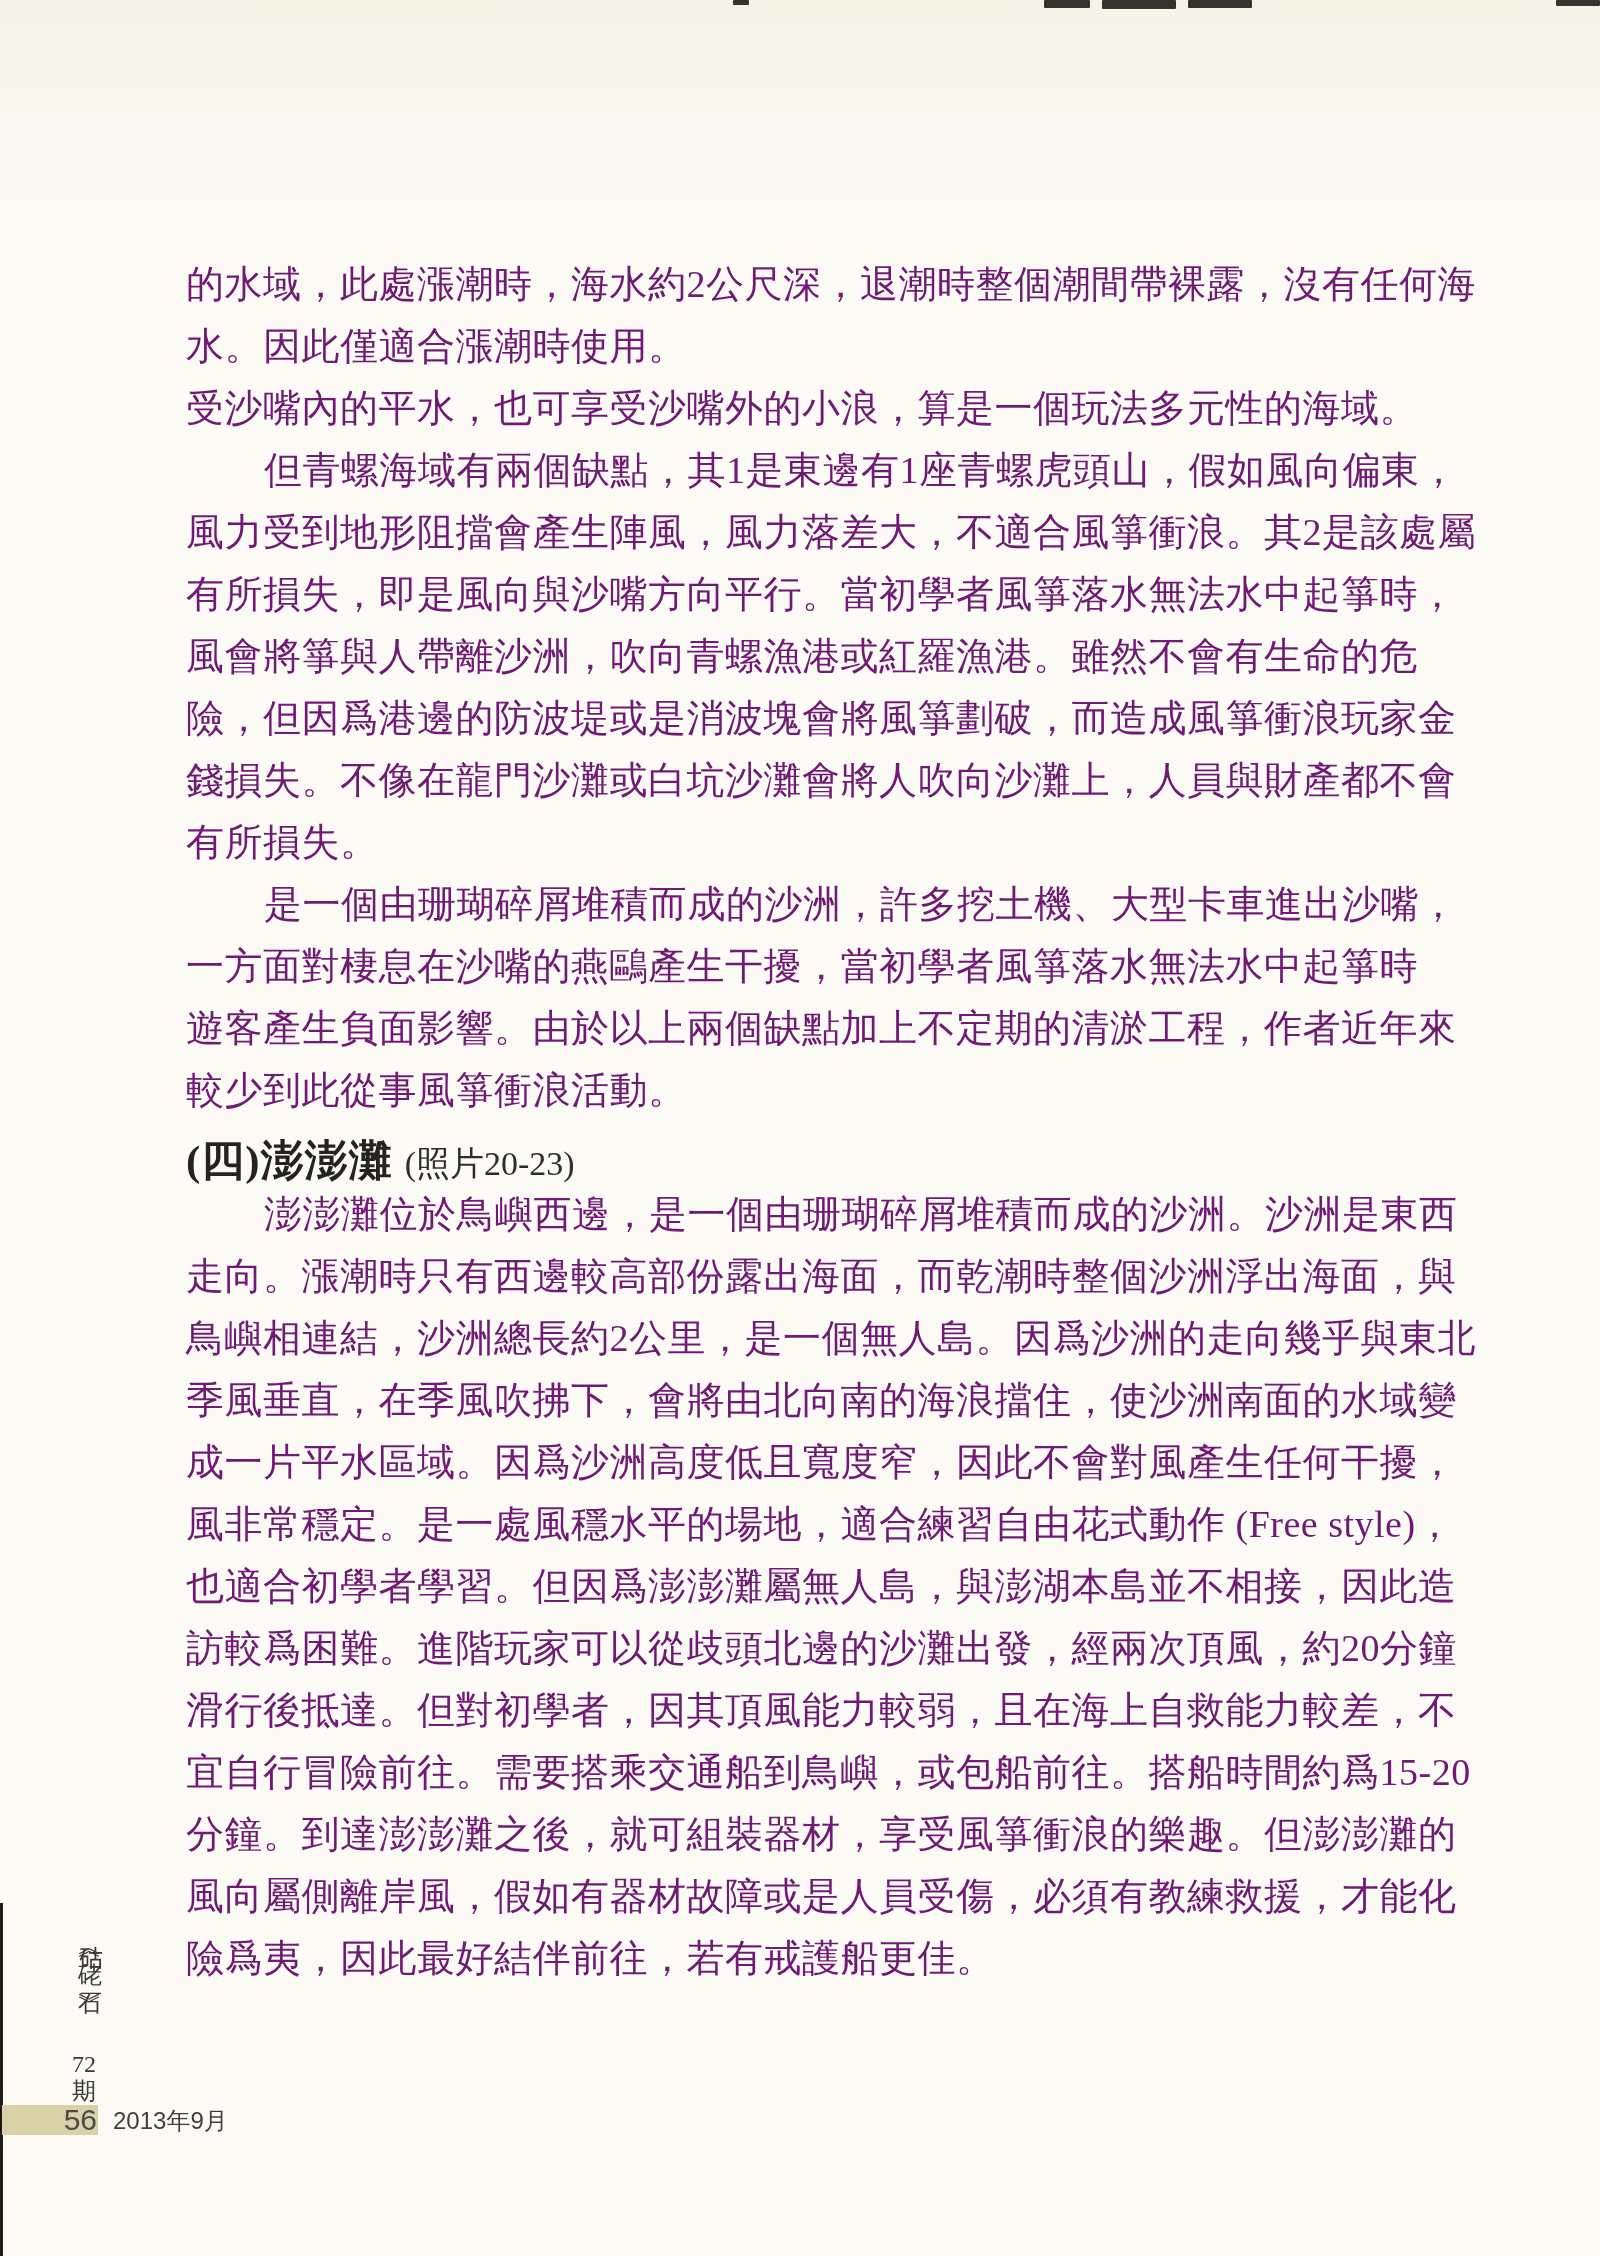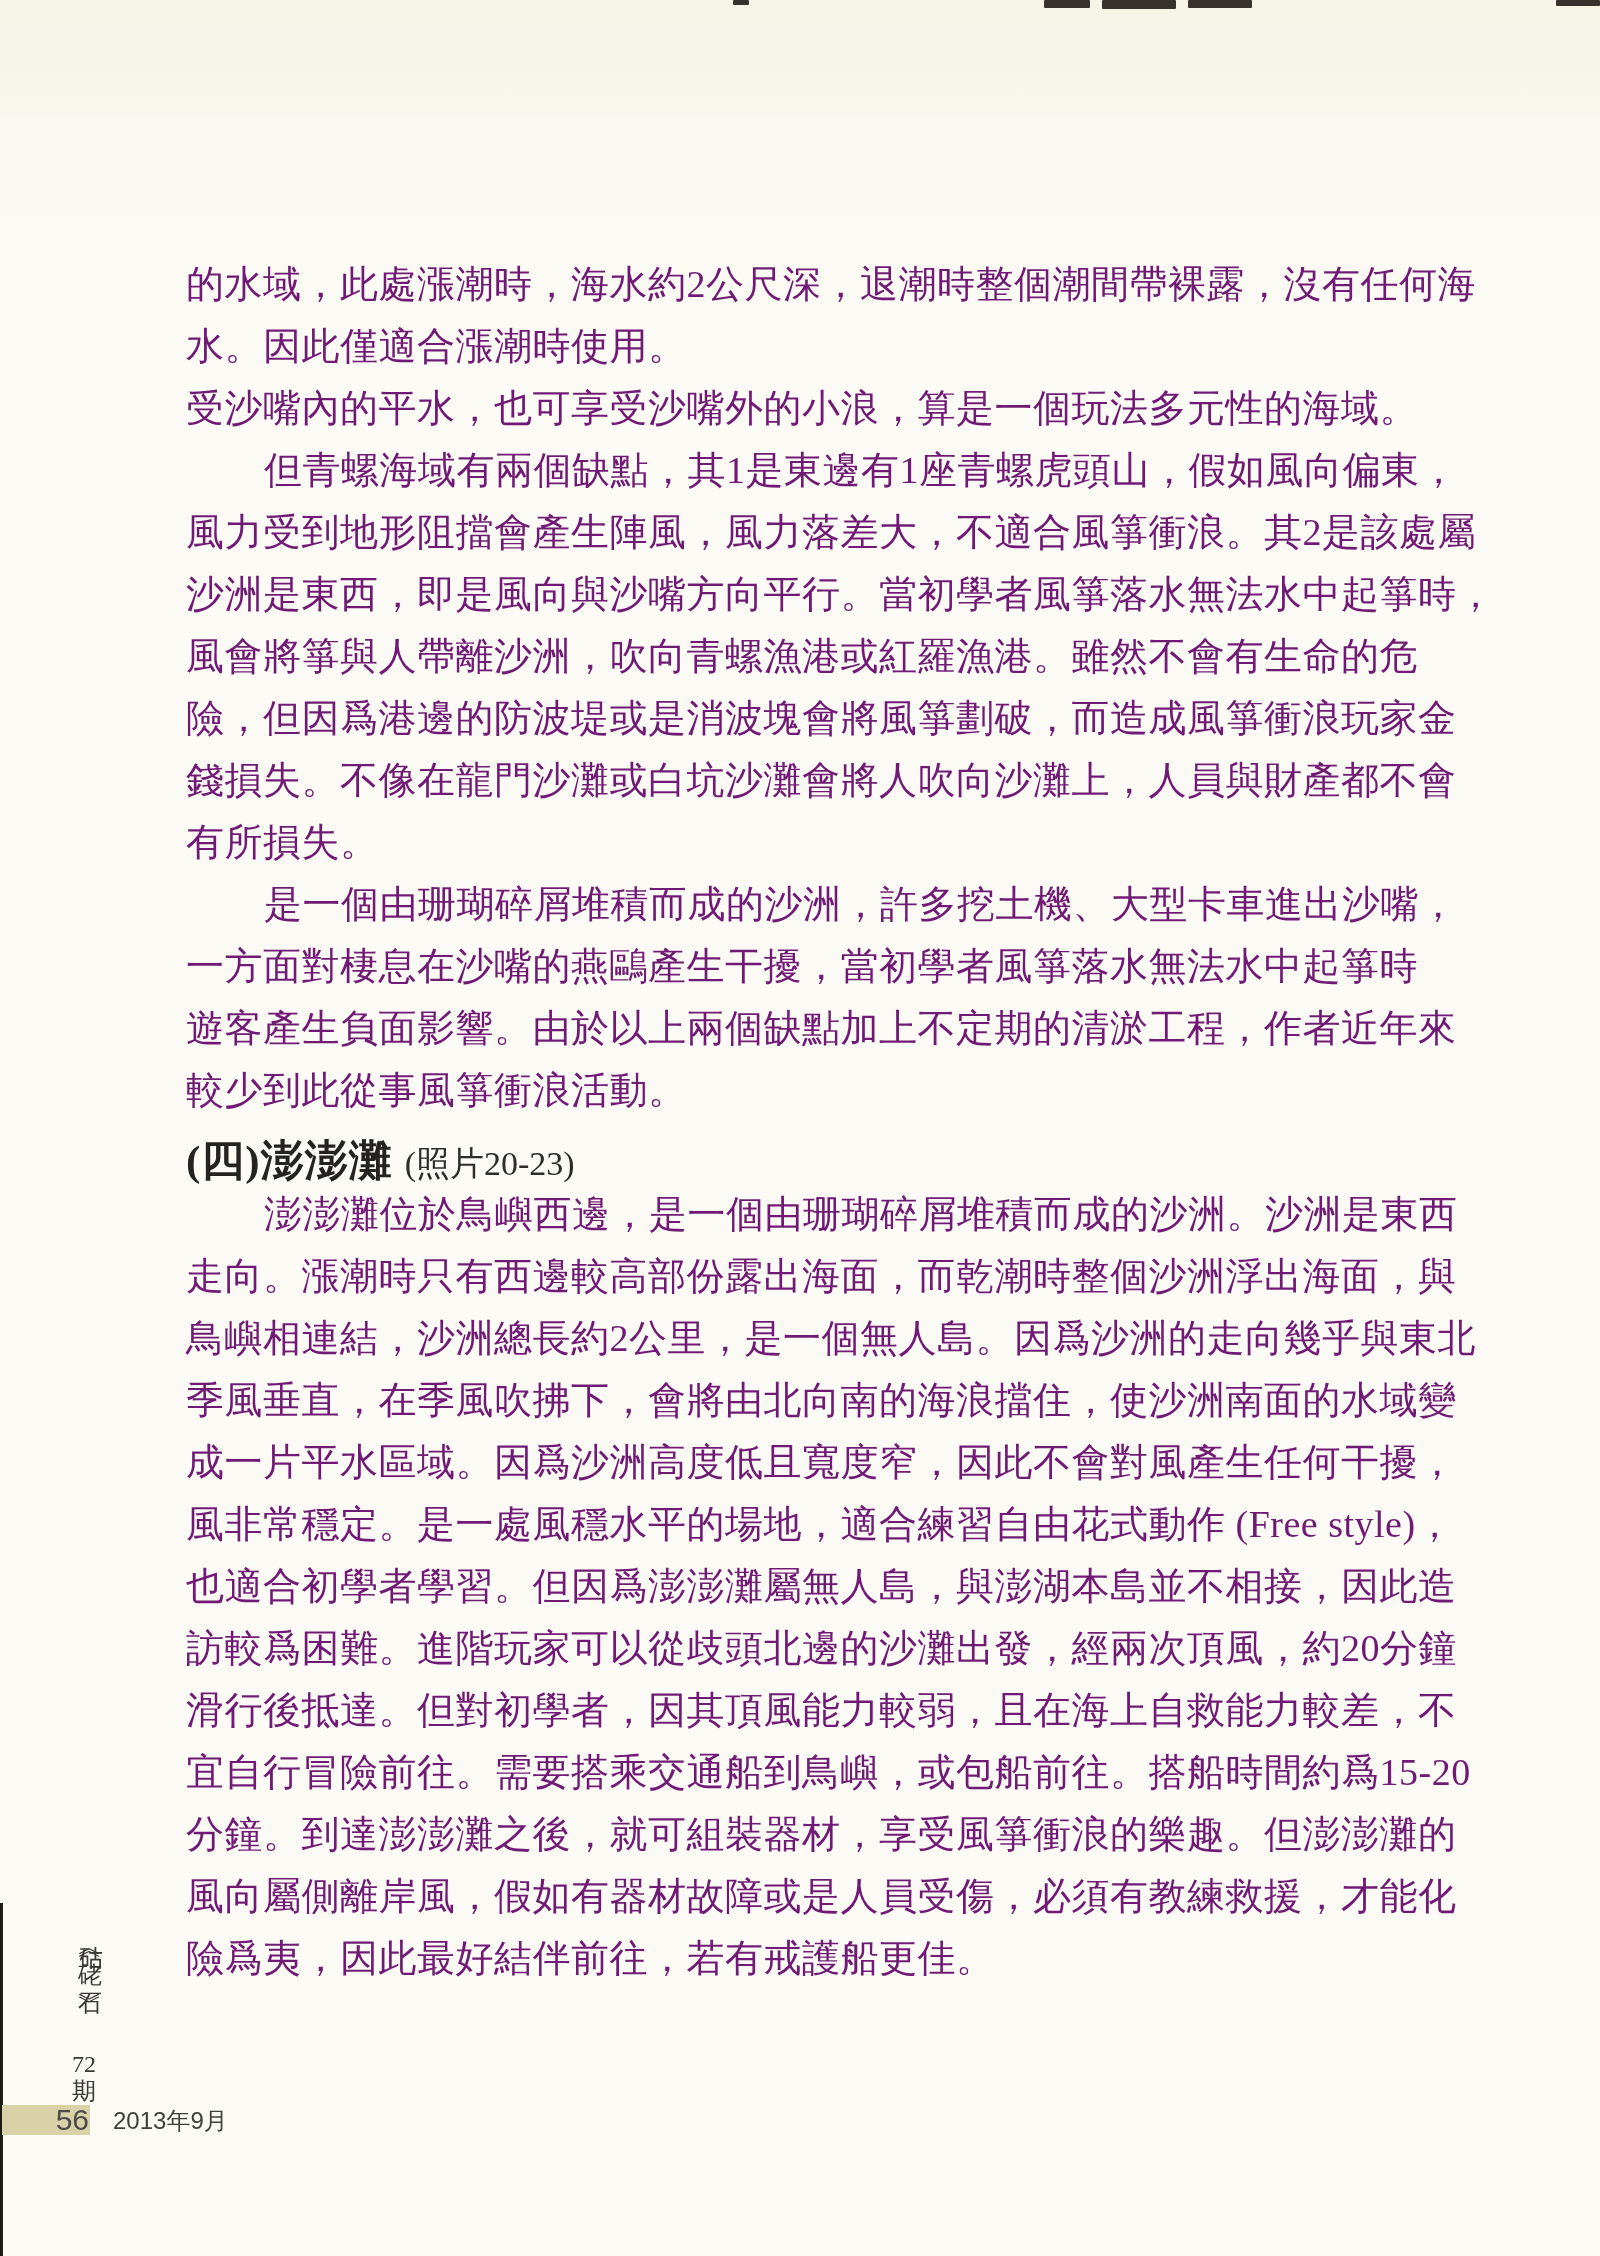--- a/index.html
+++ b/index.html
@@ -54,21 +54,21 @@
     writing-mode:vertical-rl;
     font-size:24px; letter-spacing:3px; color:#3a3936;
     height:120px;
   }
   .issue-label {
     position:absolute; left:72px; top:2051px; width:48px;
     font-size:24px; line-height:27px; color:#3a3936; 
     white-space:pre-line;
   }
   .page-bar {
-    position:absolute; left:2px; top:2105px; width:88px; height:30px;
+    position:absolute; left:2px; top:2105px; width:96px; height:30px;
     background:#d9d2a9;
     display:flex; justify-content:flex-end; align-items:center;
   }
   .page-num {
     font-family:"Liberation Sans","DejaVu Sans",sans-serif;
     font-size:30px; color:#4c4b47; padding-right:1px;
   }
   .page-date {
     position:absolute; left:113px; top:2106px;
     font-family:"Liberation Sans","DejaVu Sans",sans-serif;
@@ -87,21 +87,21 @@
 <div class="artifact" style="left:1188px; top:0; width:64px; height:8px;"></div>
 <div class="artifact" style="left:1556px; top:0; width:44px; height:6px;"></div>
 
 <div class="text-block">
   <div>
       <div class="text-line">的水域，此處漲潮時，海水約2公尺深，退潮時整個潮間帶裸露，沒有任何海</div>
       <div class="text-line">水。因此僅適合漲潮時使用。</div>
       <div class="text-line">受沙嘴內的平水，也可享受沙嘴外的小浪，算是一個玩法多元性的海域。</div>
       <div class="text-line indent">但青螺海域有兩個缺點，其1是東邊有1座青螺虎頭山，假如風向偏東，</div>
       <div class="text-line">風力受到地形阻擋會產生陣風，風力落差大，不適合風箏衝浪。其2是該處屬</div>
-      <div class="text-line">沙洲是東西，即是風向與沙嘴方向平行。當初學者風箏落水無法水中起箏時，</div>
+      <div class="text-line">有所損失，即是風向與沙嘴方向平行。當初學者風箏落水無法水中起箏時，</div>
       <div class="text-line">風會將箏與人帶離沙洲，吹向青螺漁港或紅羅漁港。雖然不會有生命的危</div>
       <div class="text-line">險，但因爲港邊的防波堤或是消波塊會將風箏劃破，而造成風箏衝浪玩家金</div>
       <div class="text-line">錢損失。不像在龍門沙灘或白坑沙灘會將人吹向沙灘上，人員與財產都不會</div>
       <div class="text-line">有所損失。</div>
       <div class="text-line indent">是一個由珊瑚碎屑堆積而成的沙洲，許多挖土機、大型卡車進出沙嘴，</div>
       <div class="text-line">一方面對棲息在沙嘴的燕鷗產生干擾，當初學者風箏落水無法水中起箏時</div>
       <div class="text-line">遊客產生負面影響。由於以上兩個缺點加上不定期的清淤工程，作者近年來</div>
       <div class="text-line">較少到此從事風箏衝浪活動。</div>
     </div>
 

